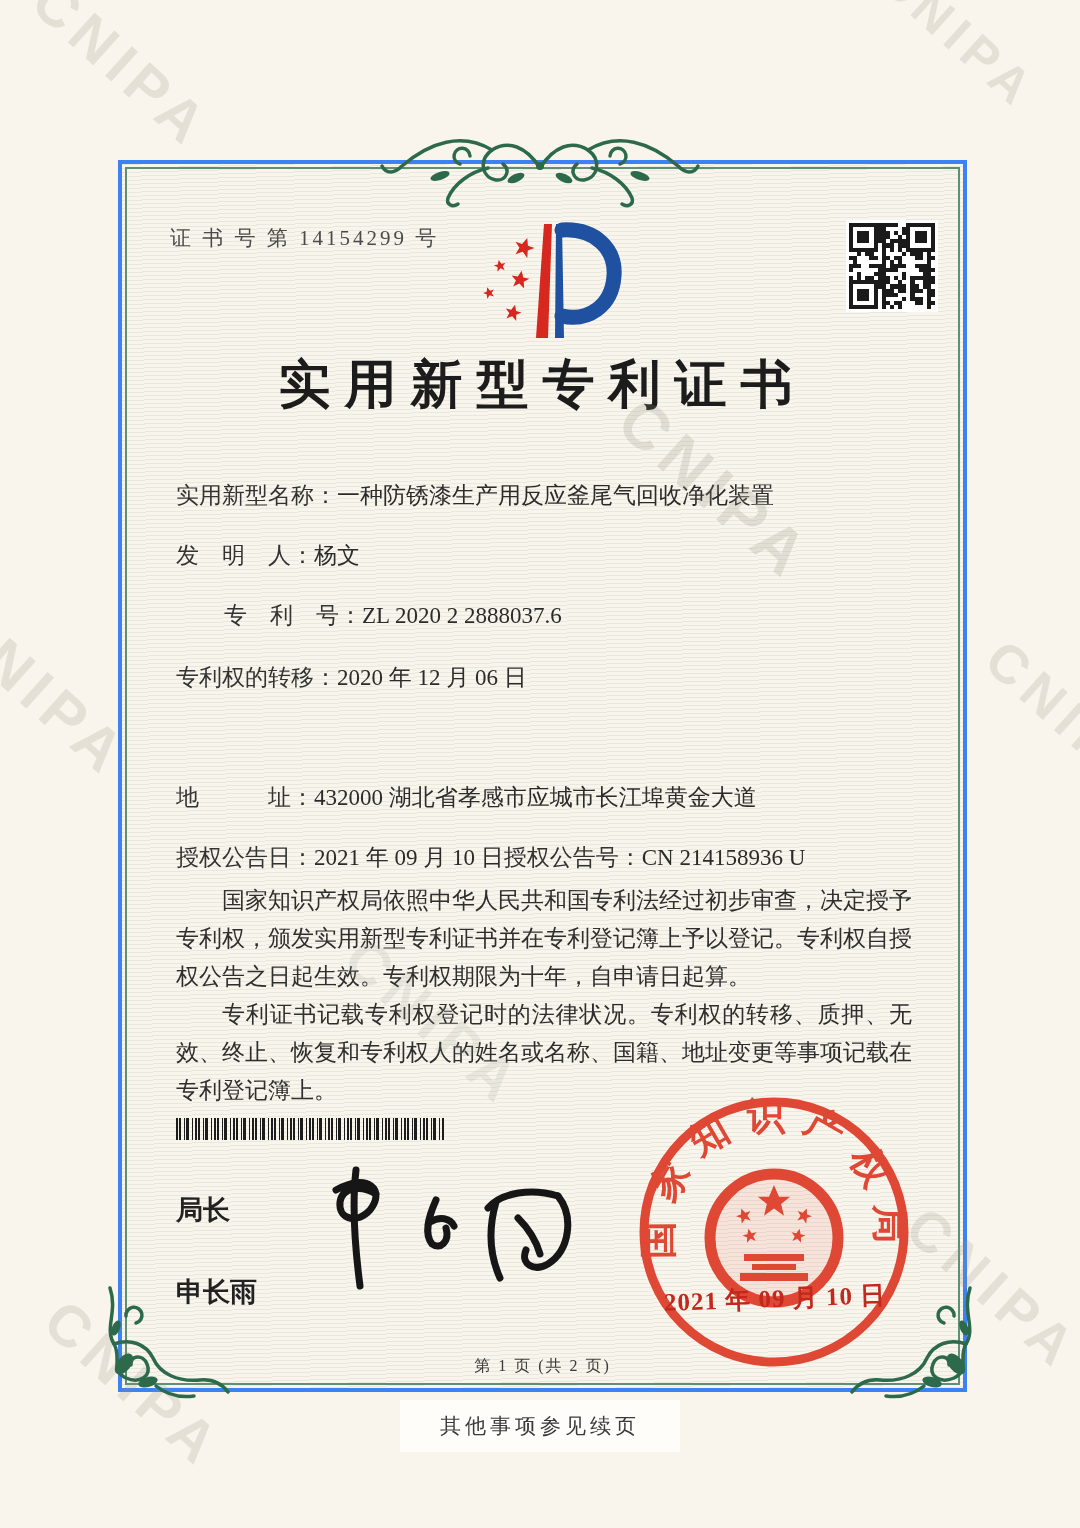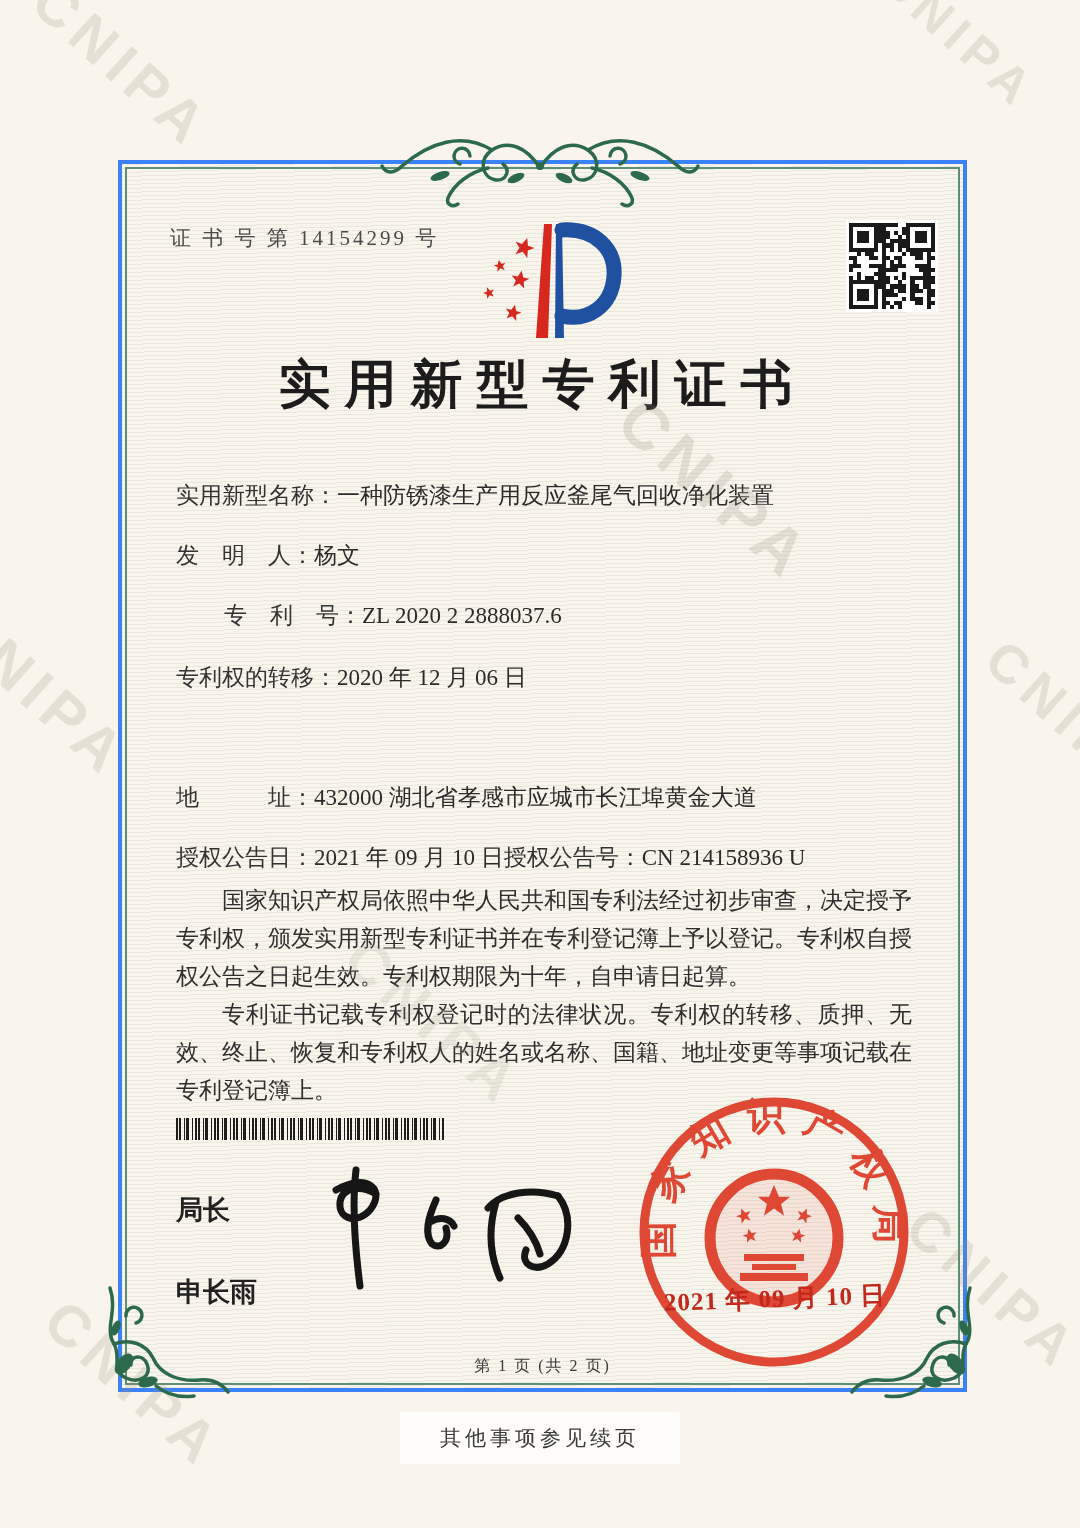--- a/index.html
+++ b/index.html
@@ -91,21 +91,20 @@
     transform:rotate(-2deg);z-index:2;
   }
   
   .page-num{left:0;top:1192px;width:100%;text-align:center;
     font-size:16px;letter-spacing:2px;color:#3a3a3a;}
   .continuation{
     position:absolute;left:50%;top:1400px;transform:translateX(-50%);
     background:#fefdfa;padding:12px 40px;z-index:4;
     font-size:21px;letter-spacing:4px;color:#3a3a3a;
     font-family:"Liberation Serif","DejaVu Serif",serif;
-    margin-top:12px;
   }
   
   .orn{position:absolute;z-index:5;pointer-events:none;}
   .orn-top{left:378px;top:116px;width:324px;height:102px;}
   .orn-bl{left:96px;top:1282px;width:138px;height:132px;}
   .orn-br{left:846px;top:1282px;width:138px;height:132px;transform:scaleX(-1);}
 </style>
 </head>
 <body>
 

